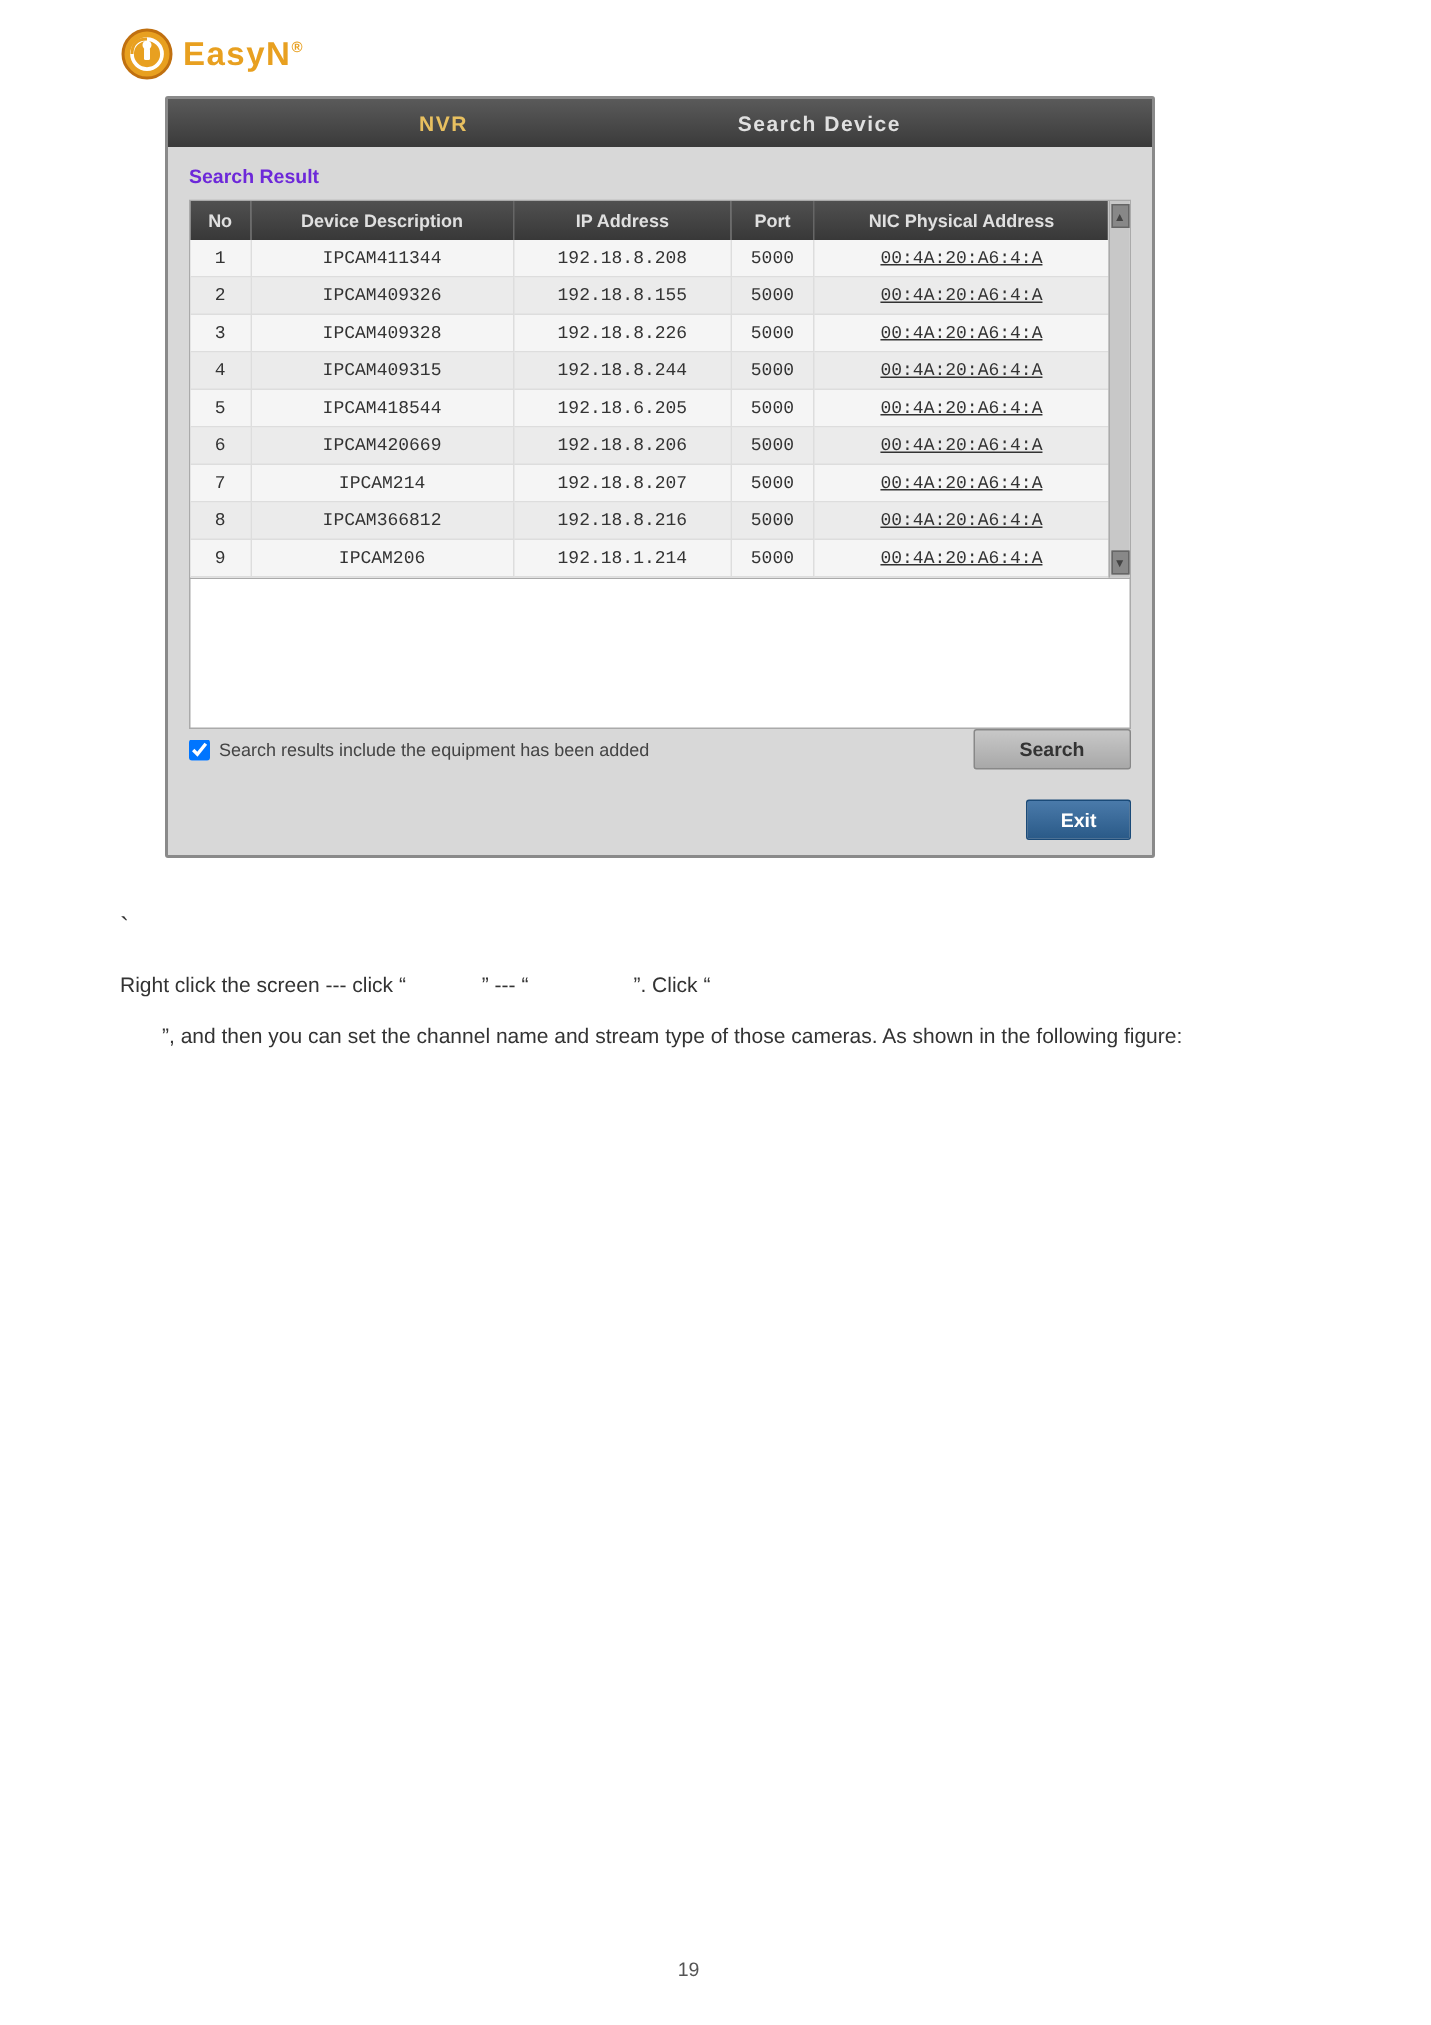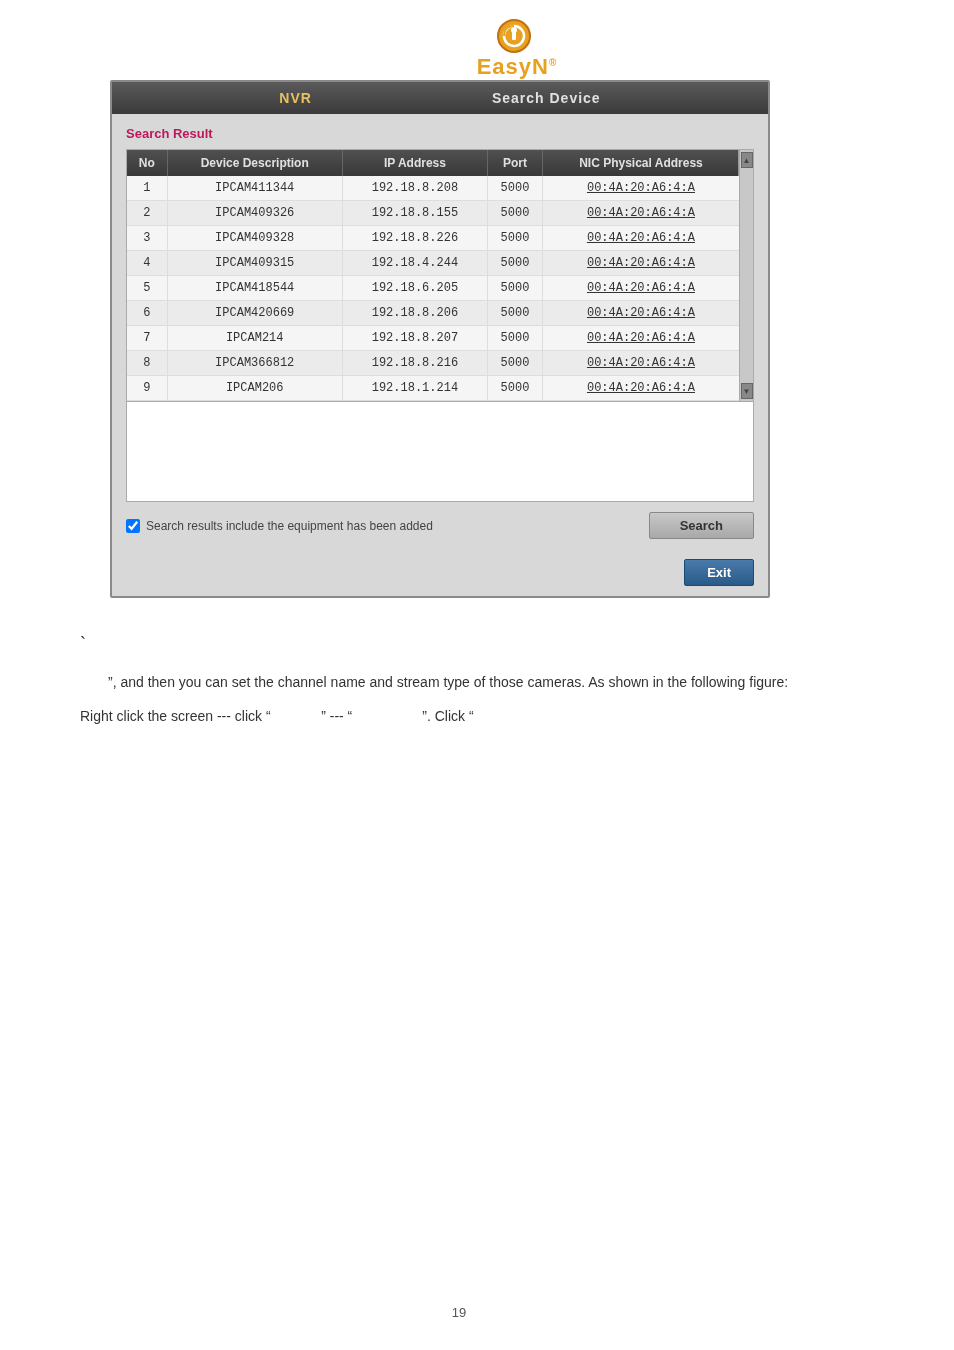--- a/index.html
+++ b/index.html
@@ -10,22 +10,21 @@
       color: #333;
       width: 954px;
       min-height: 1350px;
       position: relative;
     }
 
     
     .logo-area {
       display: flex;
       align-items: center;
-      padding: 18px 0 0 80px;
-      flex-direction: column;
+      padding: 18px 0 10px 80px;
     }
     .logo-icon {
       width: 36px;
       height: 36px;
       margin-right: 6px;
     }
     .logo-text {
       font-size: 22px;
       font-weight: bold;
       color: #e8a020;
@@ -68,21 +67,21 @@
 
     
     .dialog-body {
       padding: 12px 14px 14px 14px;
       background: #d8d8d8;
     }
 
     .section-title {
       font-size: 13px;
       font-weight: bold;
-      color: #be185d;
+      color: #6d28d9;
       margin-bottom: 8px;
     }
 
     table {
       width: 100%;
       border-collapse: collapse;
     }
 
     thead tr {
       background: linear-gradient(to bottom, #505050, #383838);
@@ -163,21 +162,20 @@
       content: '▼';
       font-size: 8px;
       color: #444;
     }
 
     
     .bottom-controls {
       display: flex;
       align-items: center;
       justify-content: space-between;
-      margin-top: 10px;
     }
     .checkbox-label {
       display: flex;
       align-items: center;
       font-size: 12px;
       color: #444;
       gap: 6px;
     }
     .checkbox-label input[type="checkbox"] {
       width: 14px;
@@ -301,21 +299,21 @@
             <tr>
     <td>3</td>
     <td>IPCAM409328</td>
     <td>192.18.8.226</td>
     <td>5000</td>
     <td>00:4A:20:A6:4:A</td>
   </tr>
             <tr>
     <td>4</td>
     <td>IPCAM409315</td>
-    <td>192.18.4.244</td>
+    <td>192.18.8.244</td>
     <td>5000</td>
     <td>00:4A:20:A6:4:A</td>
   </tr>
             <tr>
     <td>5</td>
     <td>IPCAM418544</td>
     <td>192.18.6.205</td>
     <td>5000</td>
     <td>00:4A:20:A6:4:A</td>
   </tr>
@@ -367,25 +365,25 @@
     </div>
   </div>
 
   <div class="exit-bar">
     <button class="btn-exit">Exit</button>
   </div>
 </div>
 
 <div class="text-content">
   <span class="backtick-char">`</span>
-  <p class="text-paragraph text-indent">
-    <span>”, and then you can set the channel name and stream type of those cameras. As shown in the following figure:</span>
-  </p>
   <p class="text-paragraph">
     <span>Right click the screen --- click “</span>
     &nbsp;&nbsp;&nbsp;&nbsp;&nbsp;&nbsp;&nbsp;&nbsp;&nbsp;&nbsp;&nbsp;
     <span>” --- “</span>
     &nbsp;&nbsp;&nbsp;&nbsp;&nbsp;&nbsp;&nbsp;&nbsp;&nbsp;&nbsp;&nbsp;&nbsp;&nbsp;&nbsp;&nbsp;&nbsp;
     <span>”. Click “</span>
   </p>
+  <p class="text-paragraph text-indent">
+    <span>”, and then you can set the channel name and stream type of those cameras. As shown in the following figure:</span>
+  </p>
 </div>
 
 <div class="page-number">19</div>
 
 </body></html>

